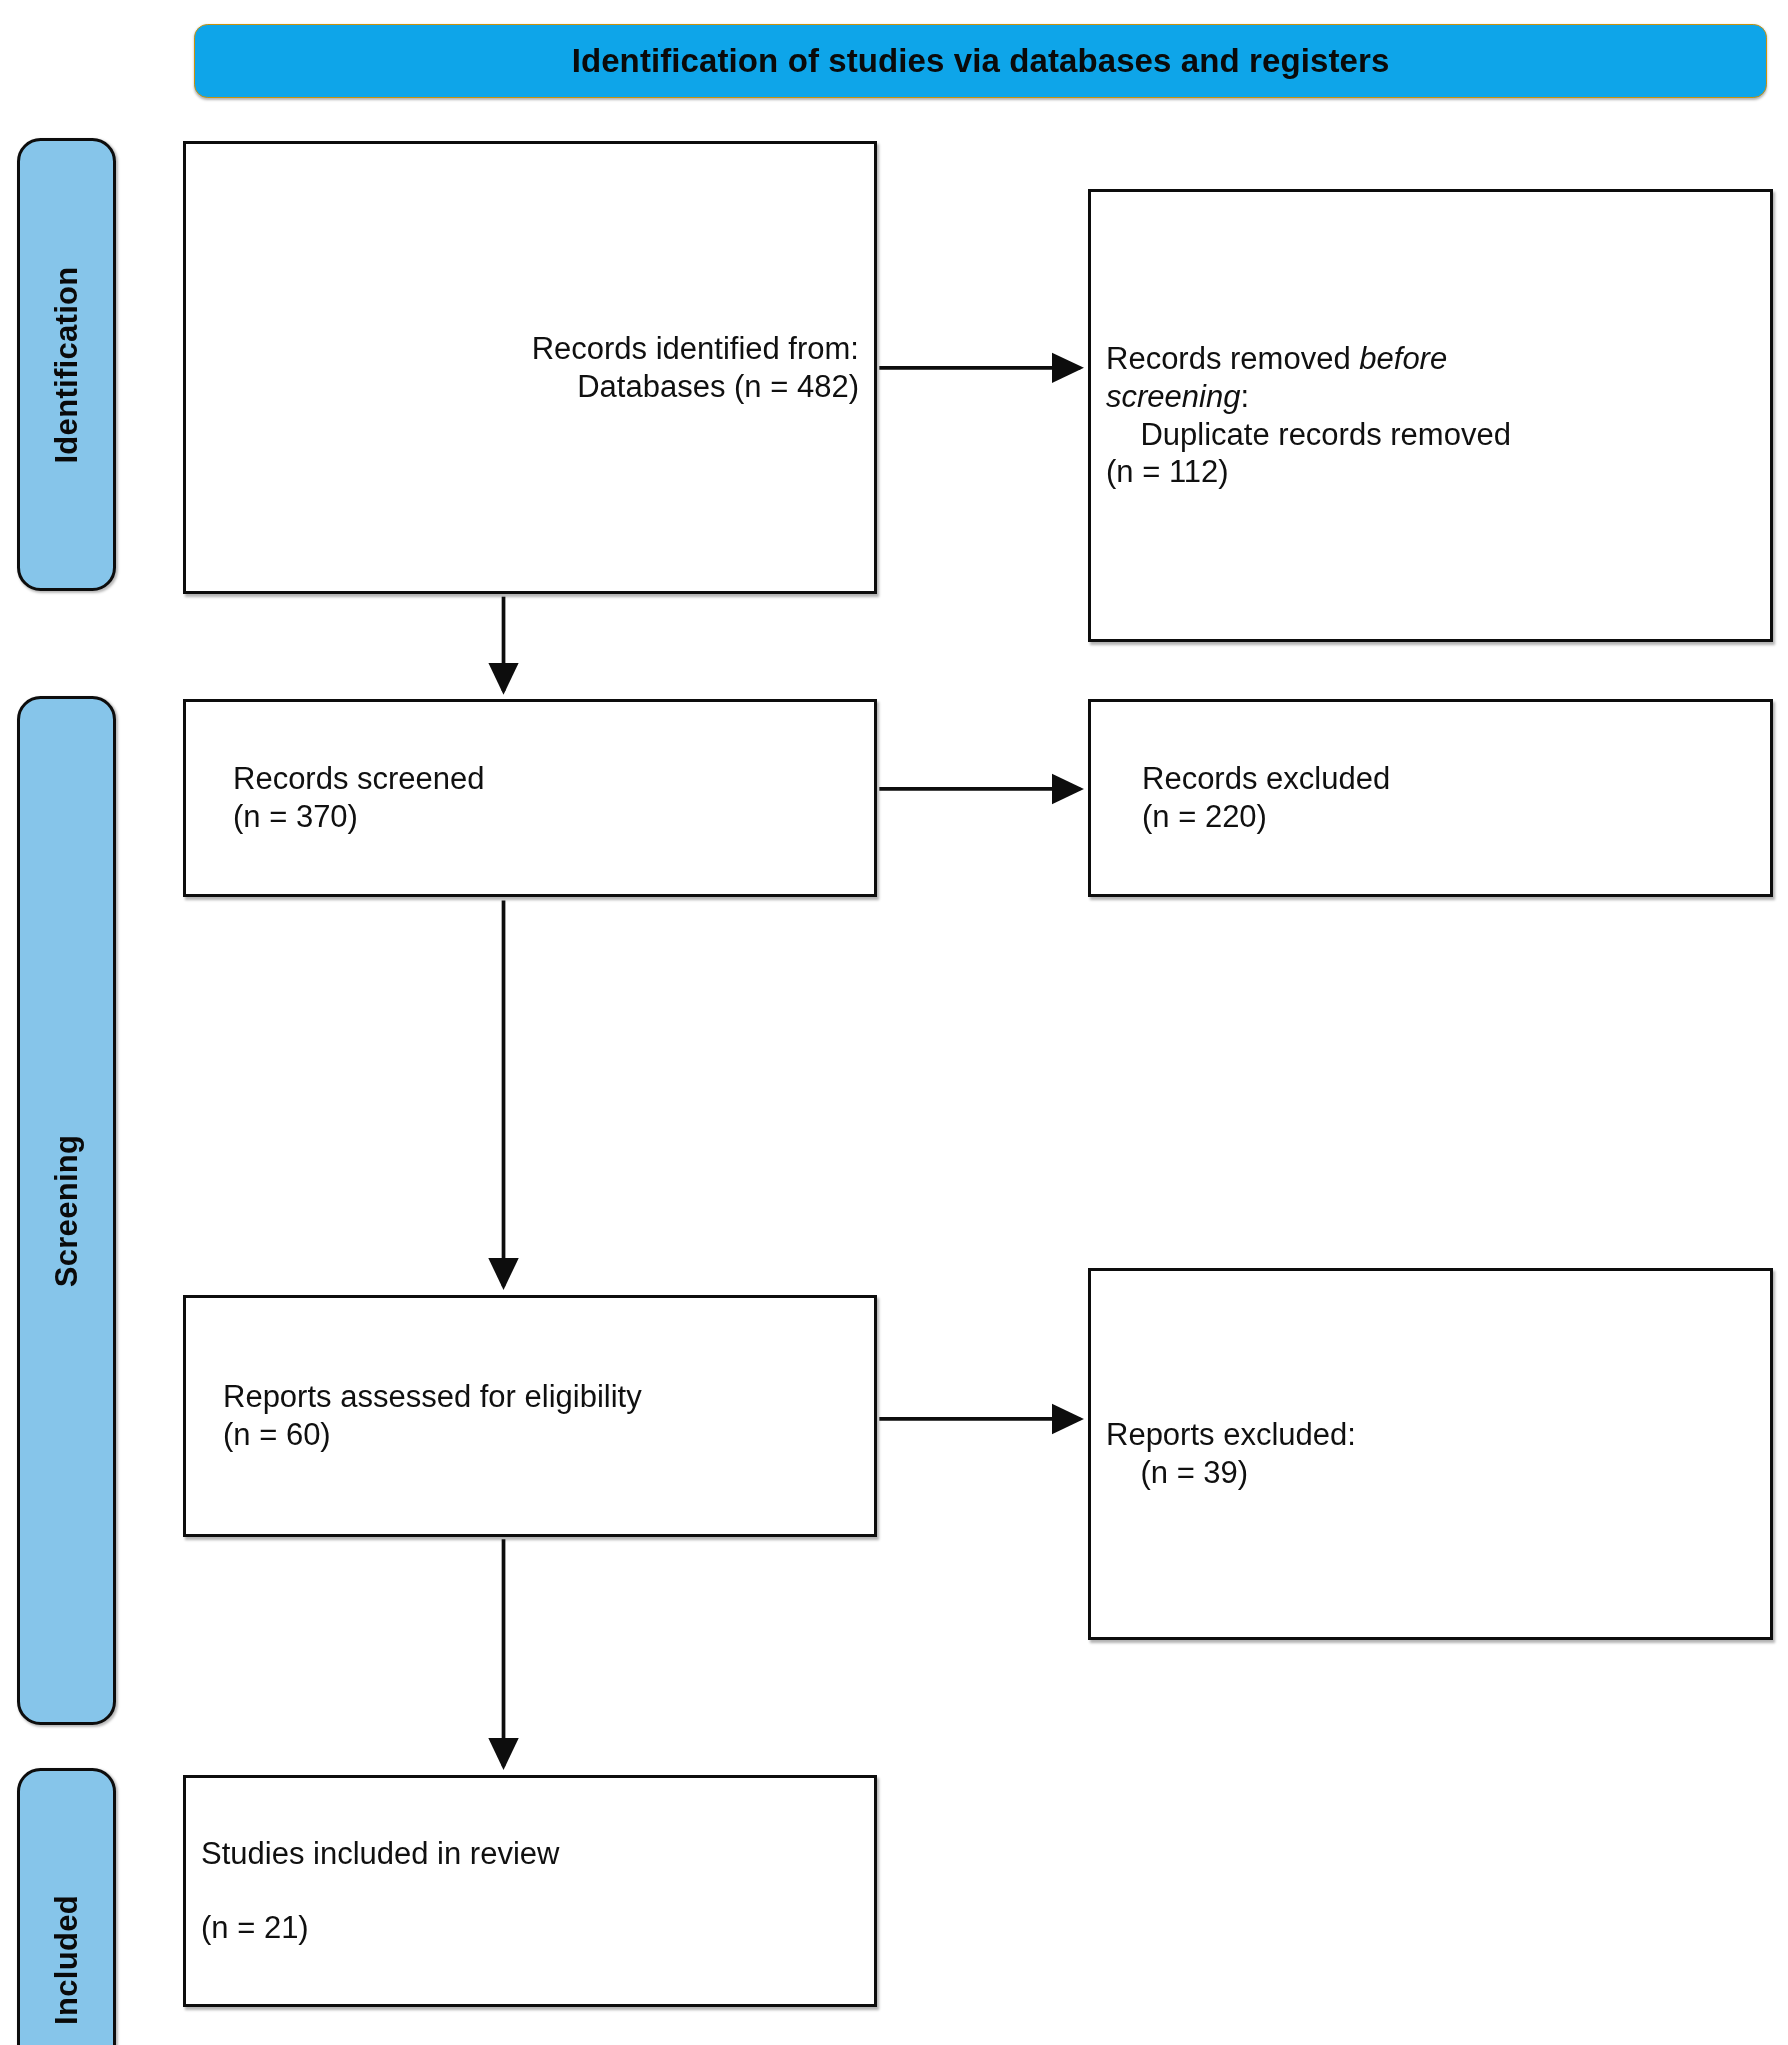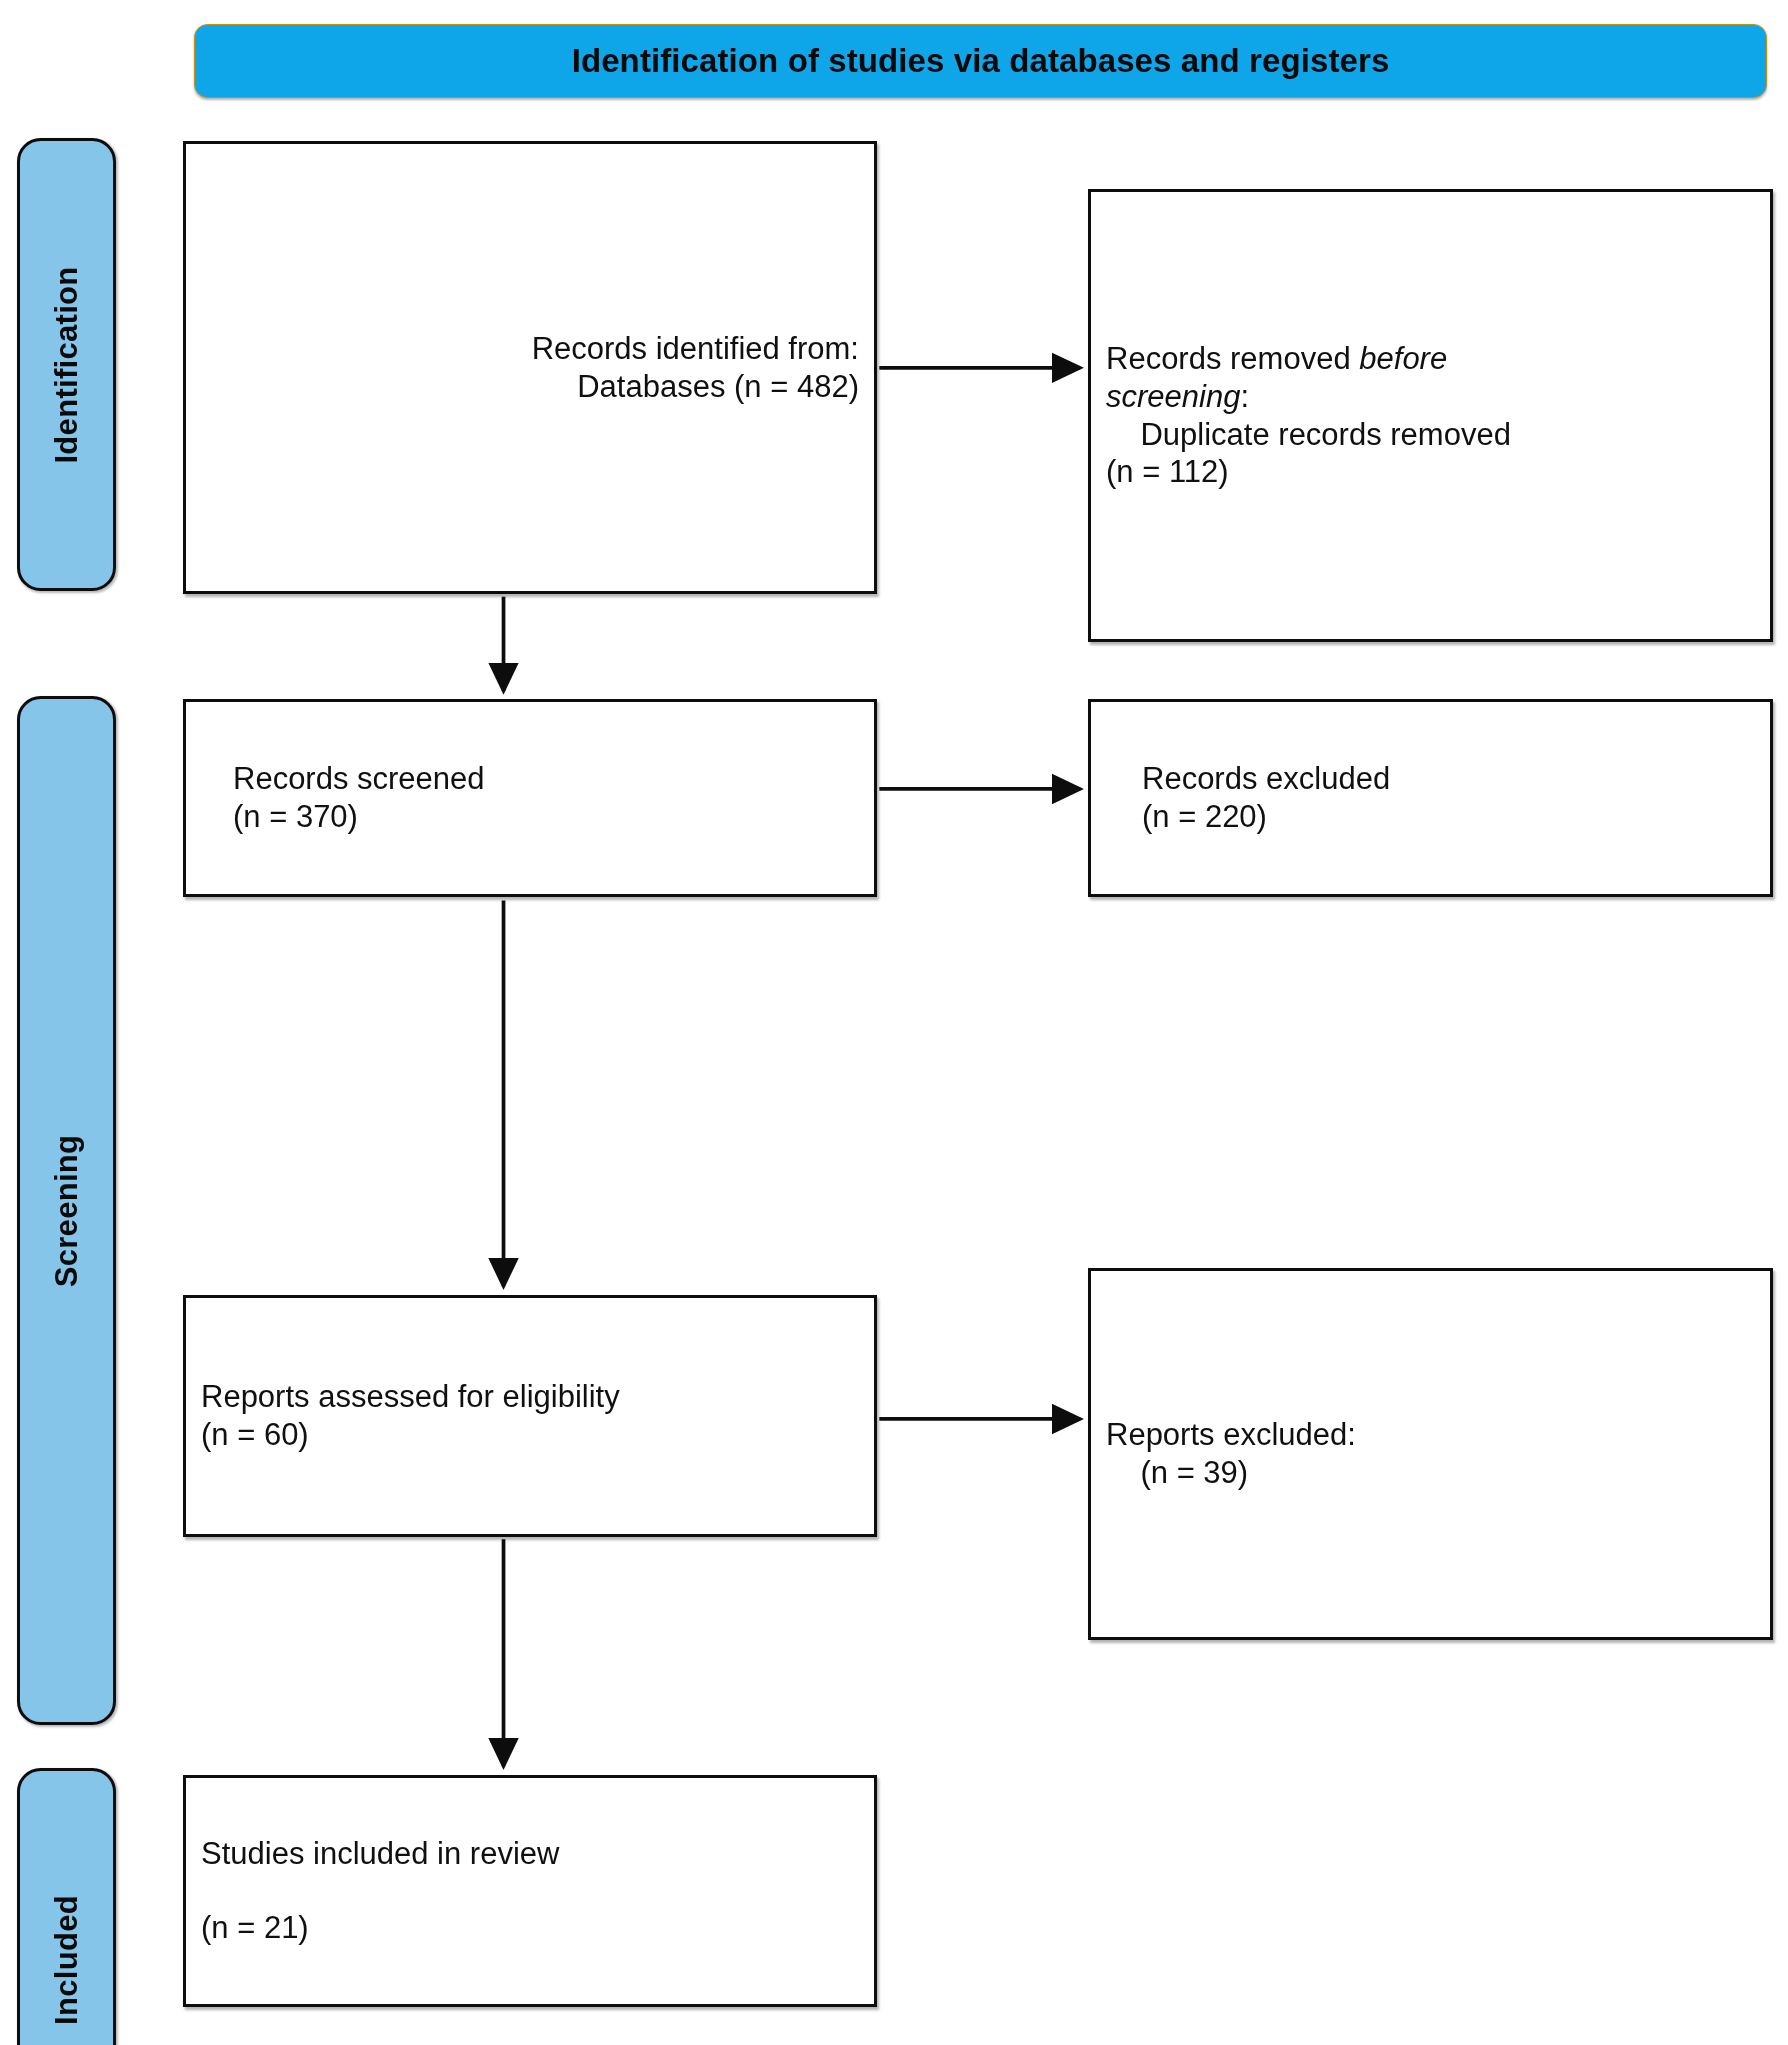--- a/index.html
+++ b/index.html
@@ -132,21 +132,21 @@
   <div class="flow-box" style="left:183px; top:699px; width:694px; height:198px;padding-left:32px;">
     <div class="flow-box-text">Records screened</div>
     <div class="flow-box-text">(n = 370)</div>
   </div>
 
   <div class="flow-box" style="left:1088px; top:699px; width:685px; height:198px;padding-left:36px;">
     <div class="flow-box-text">Records excluded</div>
     <div class="flow-box-text">(n = 220)</div>
   </div>
 
-  <div class="flow-box" style="left:183px; top:1295px; width:694px; height:242px;">
+  <div class="flow-box" style="left:183px; top:1295px; width:694px; height:242px;padding-left:22px;">
     <div class="flow-box-text">Reports assessed for eligibility</div>
     <div class="flow-box-text">(n = 60)</div>
   </div>
 
   <div class="flow-box" style="left:1088px; top:1268px; width:685px; height:372px;">
     <div class="flow-box-text">Reports excluded:</div>
     <div class="flow-box-text">    (n = 39)</div>
   </div>
 
   <div class="flow-box" style="left:183px; top:1775px; width:694px; height:232px;gap:36px;">

